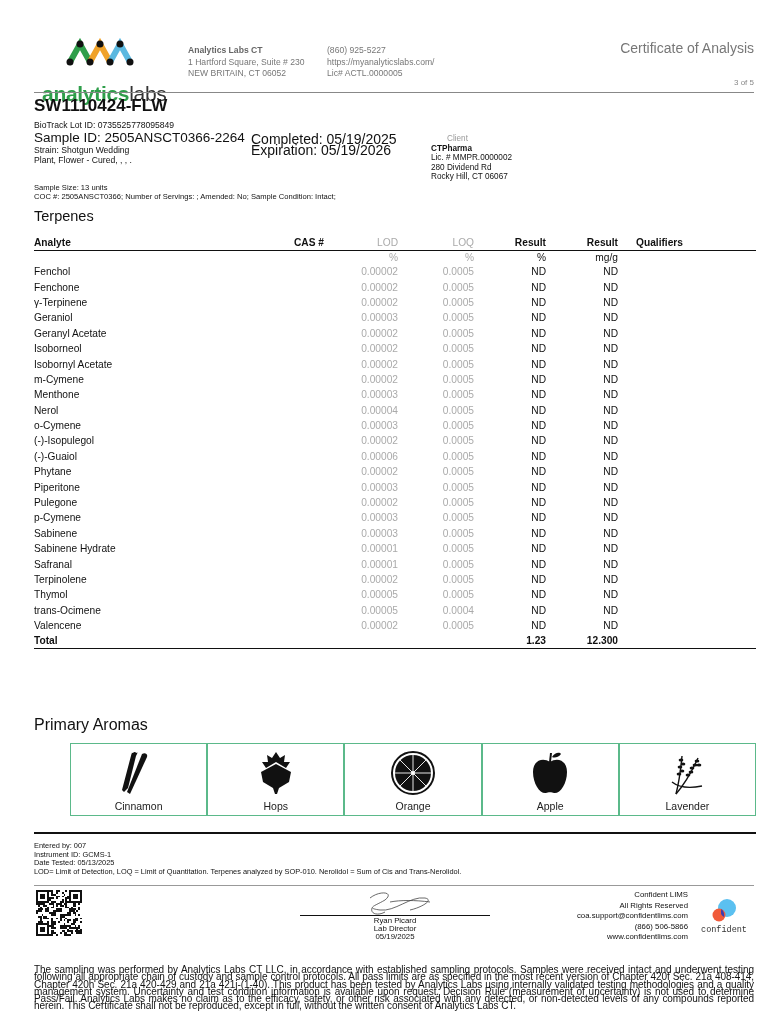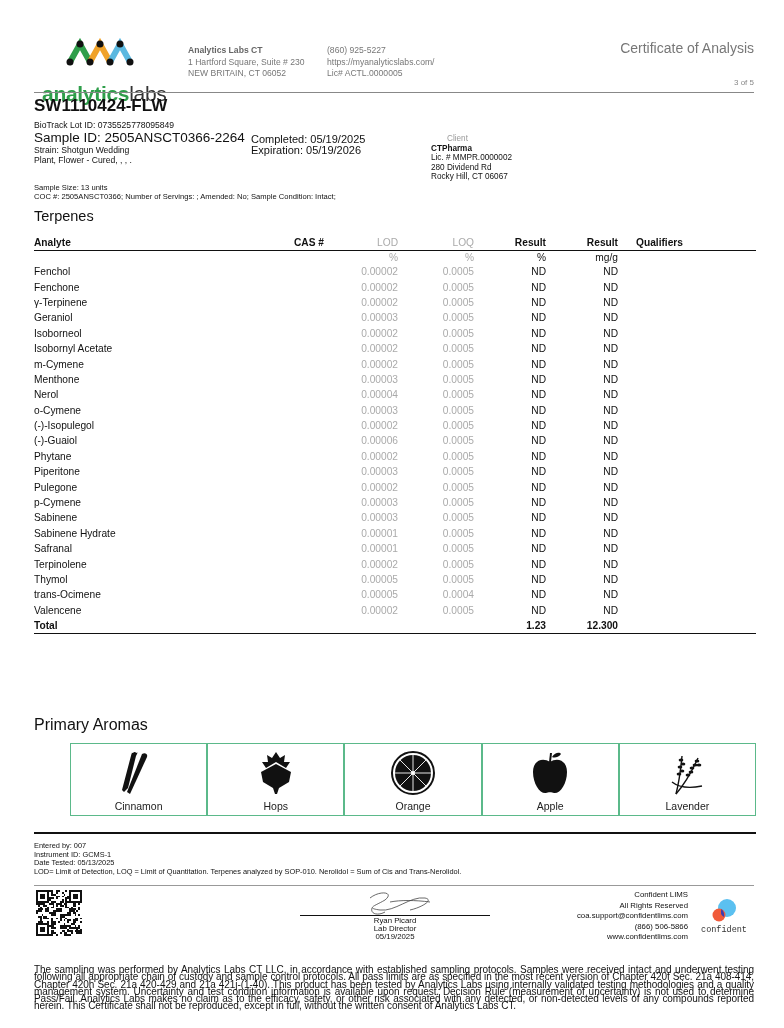--- a/index.html
+++ b/index.html
@@ -13,21 +13,21 @@
   .lab-info { left: 188px; top: 45px; font-size: 8.6px; color: #777; line-height: 11.5px; }
   .lab-info .nm { font-weight: bold; color: #666; }
   .contact { left: 327px; top: 45px; font-size: 8.6px; color: #777; line-height: 11.5px; }
   .coa-title { right: 30px; top: 40px; font-size: 14px; color: #777; }
   .page-no { right: 30px; top: 78px; font-size: 8px; color: #888; }
   .hdr-rule { left: 34px; top: 92px; width: 720px; height: 1px; background: #888; }
   .batch { left: 34px; top: 96px; font-size: 17px; font-weight: bold; }
   .biotrack { left: 34px; top: 120px; font-size: 8.6px; }
   .sample-id { left: 34px; top: 130px; font-size: 13.5px; font-weight: normal; }
   .strain { left: 34px; top: 145px; font-size: 8.6px; line-height: 10px; }
-  .dates { left: 251px; top: 134px; font-size: 11px; line-height: 11px; }
+  .dates { left: 251px; top: 134px; font-size: 14px; line-height: 11px; }
   .client { left: 431px; top: 134px; font-size: 8.2px; line-height: 9.6px; }
   .client .lbl { color: #999; margin-left: 16px; }
   .client .nm { font-weight: bold; }
   .size { left: 34px; top: 184px; font-size: 7.6px; line-height: 8.5px; }
   
   .section-title { left: 34px; top: 208px; font-size: 14.5px; }
   .tbl { left: 34px; top: 236px; width: 722px; border-collapse: collapse; font-size: 10.2px; }
   .tbl th { font-weight: bold; text-align: left; height: 14px; padding: 0; border-bottom: 1.5px solid #111; }
   .tbl td { height: 15.4px; padding: 0; white-space: nowrap; }
   .tbl .c-an { width: 250px; }
@@ -162,20 +162,29 @@
         <td class="c-lod">0.00002</td>
         <td class="c-loq">0.0005</td>
         <td class="c-r1">ND</td>
         <td class="c-r2">ND</td>
         <td class="c-q"></td>
       </tr>
       <tr>
         <td class="c-an">Geraniol</td>
         <td class="c-cas"></td>
         <td class="c-lod">0.00003</td>
+        <td class="c-loq">0.0005</td>
+        <td class="c-r1">ND</td>
+        <td class="c-r2">ND</td>
+        <td class="c-q"></td>
+      </tr>
+      <tr>
+        <td class="c-an">Geranyl Acetate</td>
+        <td class="c-cas"></td>
+        <td class="c-lod">0.00002</td>
         <td class="c-loq">0.0005</td>
         <td class="c-r1">ND</td>
         <td class="c-r2">ND</td>
         <td class="c-q"></td>
       </tr>
       <tr>
         <td class="c-an">Isoborneol</td>
         <td class="c-cas"></td>
         <td class="c-lod">0.00002</td>
         <td class="c-loq">0.0005</td>

